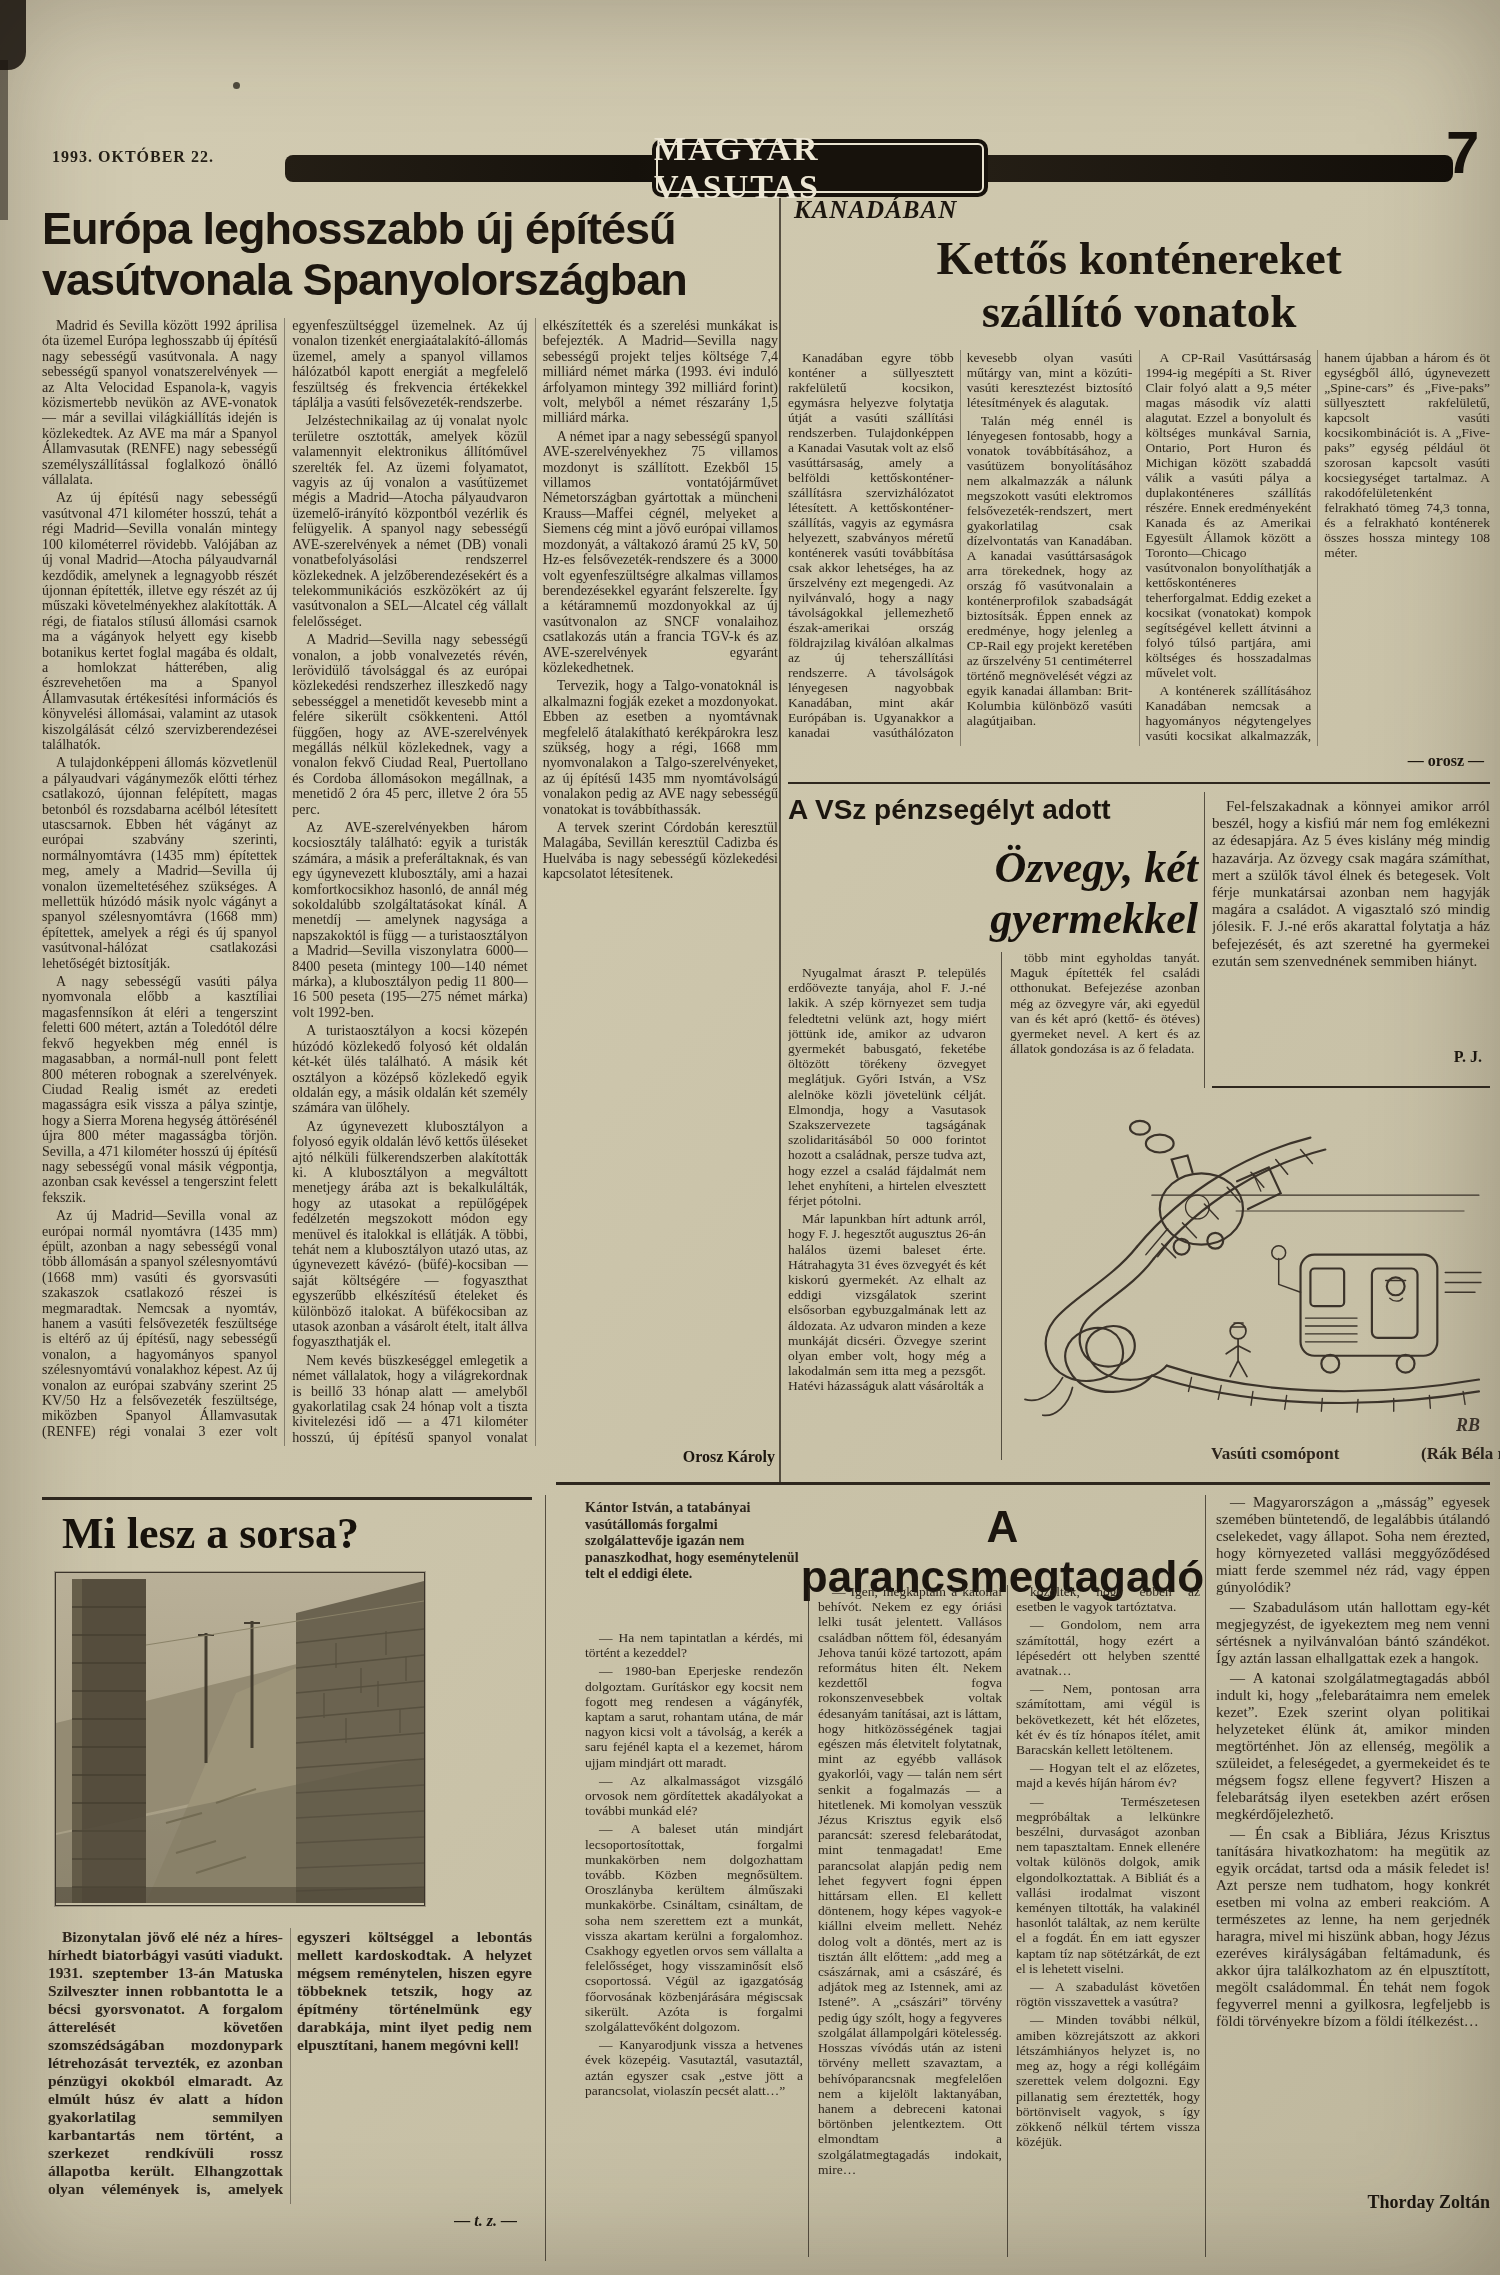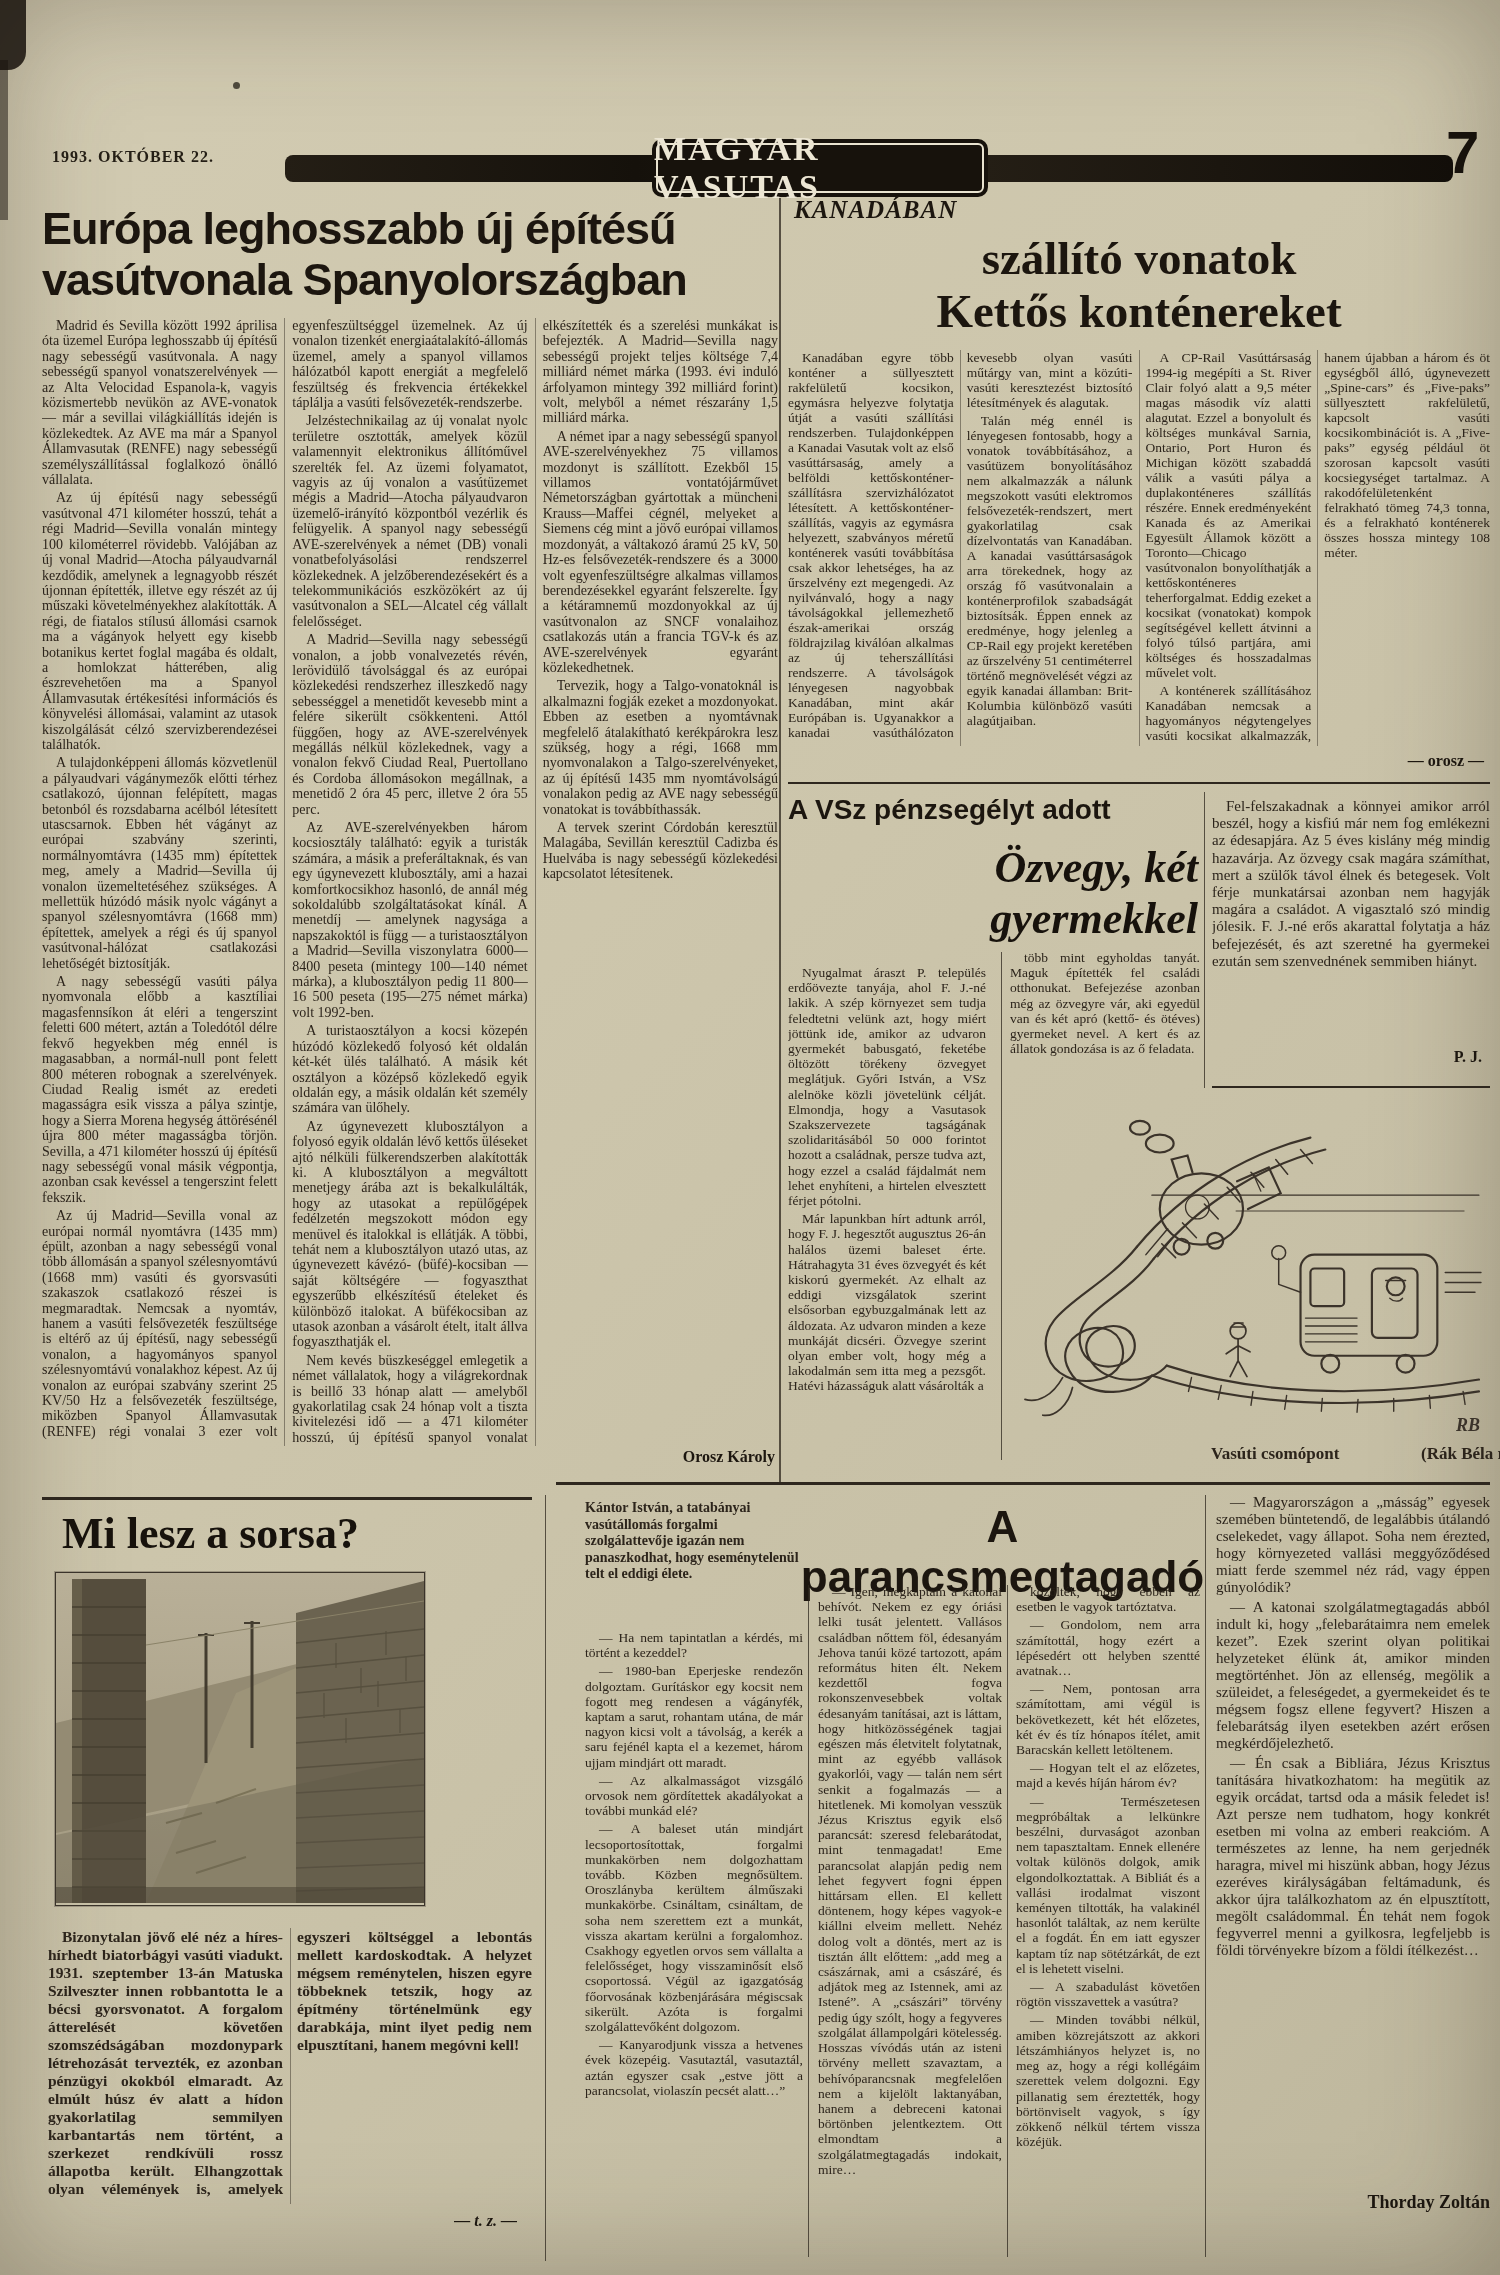--- a/index.html
+++ b/index.html
@@ -80,22 +80,22 @@
       <p class="para">Az úgynevezett klubosztályon a folyosó egyik oldalán lévő kettős üléseket ajtó nélküli fülkerendszerben alakították ki. A klubosztályon a megváltott menetjegy árába azt is bekalkulálták, hogy az utasokat a repülőgépek fedélzetén megszokott módon egy menüvel és italokkal is ellátják. A többi, tehát nem a klubosztályon utazó utas, az úgynevezett kávézó- (büfé)-kocsiban — saját költségére — fogyaszthat egyszerűbb elkészítésű ételeket és különböző italokat. A büfékocsiban az utasok azonban a vásárolt ételt, italt állva fogyaszthatják el.</p>
       <p class="para">Nem kevés büszkeséggel emlegetik a német vállalatok, hogy a világrekordnak is beillő 33 hónap alatt — amelyből gyakorlatilag csak 24 hónap volt a tiszta kivitelezési idő — a 471 kilométer hosszú, új építésű spanyol vonalat elkészítették és a szerelési munkákat is befejezték. A Madrid—Sevilla nagy sebességű projekt teljes költsége 7,4 milliárd német márka (1993. évi induló árfolyamon mintegy 392 milliárd forint) volt, melyből a német részarány 1,5 milliárd márka.</p>
       <p class="para">A német ipar a nagy sebességű spanyol AVE-szerelvényekhez 75 villamos mozdonyt is szállított. Ezekből 15 villamos vontatójárművet Németországban gyártottak a müncheni Krauss—Maffei cégnél, melyeket a Siemens cég mint a jövő európai villamos mozdonyát, a váltakozó áramú 25 kV, 50 Hz-es felsővezeték-rendszere és a 3000 volt egyenfeszültségre alkalmas villamos berendezésekkel egyaránt felszerelte. Így a kétáramnemű mozdonyokkal az új vasútvonalon az SNCF vonalaihoz csatlakozás után a francia TGV-k és az AVE-szerelvények egyaránt közlekedhetnek.</p>
       <p class="para">Tervezik, hogy a Talgo-vonatoknál is alkalmazni fogják ezeket a mozdonyokat. Ebben az esetben a nyomtávnak megfelelő átalakítható kerékpárokra lesz szükség, hogy a régi, 1668 mm nyomvonalakon a Talgo-szerelvényeket, az új építésű 1435 mm nyomtávolságú vonalakon pedig az AVE nagy sebességű vonatokat is továbbíthassák.</p>
       <p class="para">A tervek szerint Córdobán keresztül Malagába, Sevillán keresztül Cadizba és Huelvába is nagy sebességű közlekedési kapcsolatot létesítenek.</p>
     </div>
   <div class="abs byline" style="left:560px;top:1448px;width:215px;">Orosz Károly</div>
 
   <div class="abs canada-kicker" style="left:794px;top:196px;">KANADÁBAN</div>
   <div class="abs" style="left:788px;top:232px;width:702px;">
+    <div class="canada-title">Kettős konténereket</div>
     <div class="canada-title">szállító vonatok</div>
-    <div class="canada-title">Kettős konténereket</div>
   </div>
   <div class="abs flow canada-body" style="left:788px;top:350px;width:702px;height:396px;">
       <p class="para">Kanadában egyre több konténer a süllyesztett rakfelületű kocsikon, egymásra helyezve folytatja útját a vasúti szállítási rendszerben. Tulajdonképpen a Kanadai Vasutak volt az első vasúttársaság, amely a belföldi kettőskonténer-szállításra szervizhálózatot létesített. A kettőskonténer-szállítás, vagyis az egymásra helyezett, szabványos méretű konténerek vasúti továbbítása csak akkor lehetséges, ha az űrszelvény ezt megengedi. Az nyilvánvaló, hogy a nagy távolságokkal jellemezhető észak-amerikai ország földrajzilag kiválóan alkalmas az új teherszállítási rendszerre. A távolságok lényegesen nagyobbak Kanadában, mint akár Európában is. Ugyanakkor a kanadai vasúthálózaton kevesebb olyan vasúti műtárgy van, mint a közúti-vasúti keresztezést biztosító létesítmények és alagutak.</p>
       <p class="para">Talán még ennél is lényegesen fontosabb, hogy a vonatok továbbításához, a vasútüzem bonyolításához nem alkalmazzák a nálunk megszokott vasúti elektromos felsővezeték-rendszert, mert gyakorlatilag csak dízelvontatás van Kanadában. A kanadai vasúttársaságok arra törekednek, hogy az ország fő vasútvonalain a konténerprofilok szabadságát biztosítsák. Éppen ennek az eredménye, hogy jelenleg a CP-Rail egy projekt keretében az űrszelvény 51 centiméterrel történő megnövelését végzi az egyik kanadai államban: Brit-Kolumbia különböző vasúti alagútjaiban.</p>
       <p class="para">A CP-Rail Vasúttársaság 1994-ig megépíti a St. River Clair folyó alatt a 9,5 méter magas második víz alatti alagutat. Ezzel a bonyolult és költséges munkával Sarnia, Ontario, Port Huron és Michigan között szabaddá válik a vasúti pálya a duplakonténeres szállítás részére. Ennek eredményeként Kanada és az Amerikai Egyesült Államok között a Toronto—Chicago vasútvonalon bonyolíthatják a kettőskonténeres teherforgalmat. Eddig ezeket a kocsikat (vonatokat) kompok segítségével kellett átvinni a folyó túlsó partjára, ami költséges és hosszadalmas művelet volt.</p>
       <p class="para">A konténerek szállításához Kanadában nemcsak a hagyományos négytengelyes vasúti kocsikat alkalmazzák, hanem újabban a három és öt egységből álló, úgynevezett „Spine-cars” és „Five-paks” süllyesztett rakfelületű, kapcsolt vasúti kocsikombinációt is. A „Five-paks” egység például öt szorosan kapcsolt vasúti kocsiegységet tartalmaz. A rakodófelületenként felrakható tömeg 74,3 tonna, és a felrakható konténerek összes hossza mintegy 108 méter.</p>
     </div>
   <div class="abs byline" style="left:1212px;top:752px;width:272px;">— orosz —</div>
   <div class="rule-h" style="left:788px;top:782px;width:702px;"></div>
 
@@ -239,18 +239,19 @@
       <p class="para">— Gondolom, nem arra számítottál, hogy ezért a lépésedért ott helyben szentté avatnak…</p>
       <p class="para">— Nem, pontosan arra számítottam, ami végül is bekövetkezett, két hét előzetes, két év és tíz hónapos ítélet, amit Baracskán kellett letöltenem.</p>
       <p class="para">— Hogyan telt el az előzetes, majd a kevés híján három év?</p>
       <p class="para">— Természetesen megpróbáltak a lelkünkre beszélni, durvaságot azonban nem tapasztaltam. Ennek ellenére voltak különös dolgok, amik elgondolkoztattak. A Bibliát és a vallási irodalmat viszont keményen tiltották, ha valakinél hasonlót találtak, az nem kerülte el a fogdát. Én em iatt egyszer kaptam tíz nap sötétzárkát, de ezt el is lehetett viselni.</p>
       <p class="para">— A szabadulást követően rögtön visszavettek a vasútra?</p>
       <p class="para">— Minden további nélkül, amiben közrejátszott az akkori létszámhiányos helyzet is, no meg az, hogy a régi kollégáim szerettek velem dolgozni. Egy pillanatig sem éreztették, hogy börtönviselt vagyok, s így zökkenő nélkül tértem vissza közéjük.</p>
     </div>
   <div class="rule-v" style="left:1205px;top:1495px;height:762px;width:1px;"></div>
   <div class="abs flow refusal-wide" style="left:1216px;top:1494px;width:274px;height:690px;">
       <p class="para">— Magyarországon a „másság” egyesek szemében büntetendő, de legalábbis útálandó cselekedet, vagy állapot. Soha nem érezted, hogy környezeted vallási meggyőződésed miatt ferde szemmel néz rád, vagy éppen gúnyolódik?</p>
+      <p class="para">— Szabadulásom után hallottam egy-két megjegyzést, de igyekeztem meg nem venni sértésnek a nyilvánvalóan bántó szándékot. Így aztán lassan elhallgattak ezek a hangok.</p>
       <p class="para">— A katonai szolgálatmegtagadás abból indult ki, hogy „felebarátaimra nem emelek kezet”. Ezek szerint olyan politikai helyzeteket élünk át, amikor minden megtörténhet. Jön az ellenség, megölik a szüleidet, a feleségedet, a gyermekeidet és te mégsem fogsz ellene fegyvert? Hiszen a felebarátság ilyen esetekben azért erősen megkérdőjelezhető.</p>
       <p class="para">— Én csak a Bibliára, Jézus Krisztus tanítására hivatkozhatom: ha megütik az egyik orcádat, tartsd oda a másik feledet is! Azt persze nem tudhatom, hogy konkrét esetben mi volna az emberi reakcióm. A természetes az lenne, ha nem gerjednék haragra, mivel mi hiszünk abban, hogy Jézus ezeréves királyságában feltámadunk, és akkor újra találkozhatom az én elpusztított, megölt családommal. Én tehát nem fogok fegyverrel menni a gyilkosra, legfeljebb is földi törvényekre bízom a földi ítélkezést…</p>
     </div>
   <div class="abs byline" style="left:1240px;top:2192px;width:250px;font-size:18px;">Thorday Zoltán</div>
 
 </div>
 
 </body></html>

